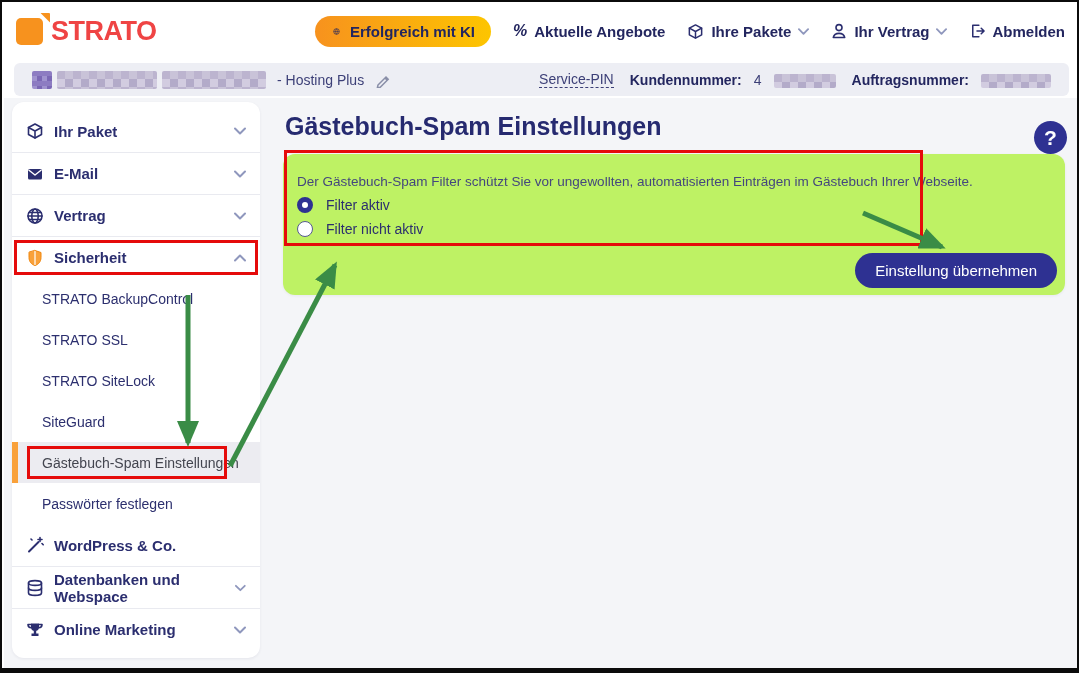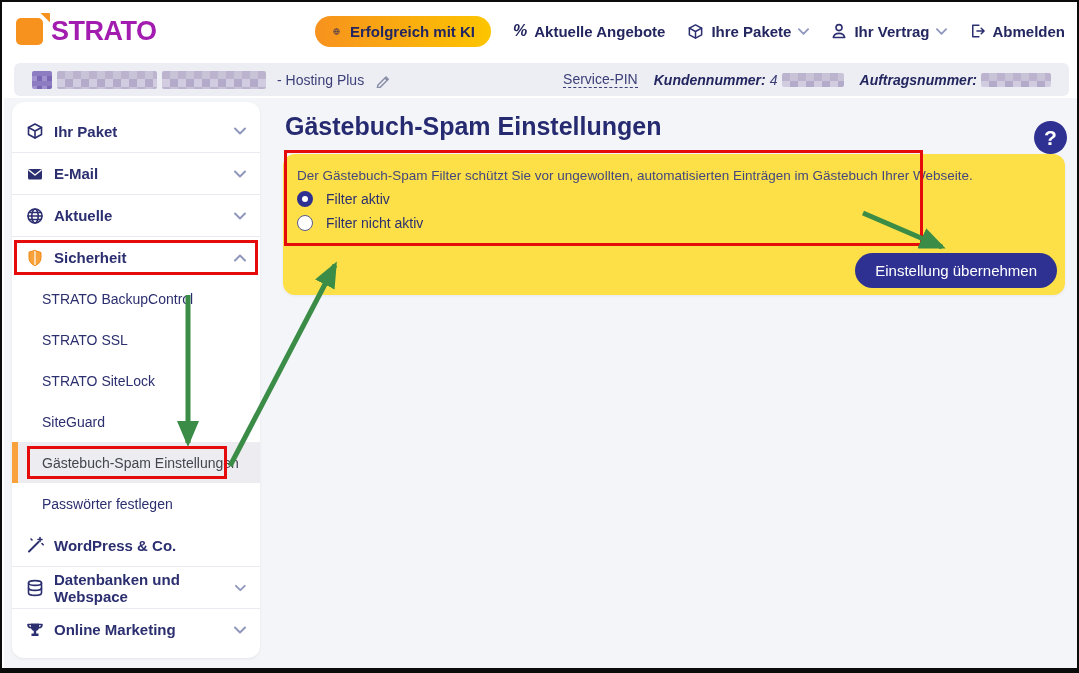--- a/index.html
+++ b/index.html
@@ -7,21 +7,21 @@
   .page { position:relative; width:1079px; height:673px; background:#fff;
           border:2px solid #0b0b0b; border-bottom:5px solid #0b0b0b; overflow:hidden; }
 
   
   .header { position:absolute; left:2px; top:0; width:1073px; height:58px; background:#fff;
             display:flex; align-items:center; padding:0 12px 0 12px; }
   .logo { display:flex; align-items:center; gap:8px; }
   .logo-mark { position:relative; width:27px; height:27px; background:#f7921e; border-radius:5px; }
   .logo-mark::after { content:""; position:absolute; right:-7px; top:-5px; width:10px; height:10px;
             background:#f7921e; clip-path:polygon(0 0,100% 0,100% 100%); border-radius:1px; }
-  .logo-text { font-size:27px; font-weight:800; color:#a21caf; letter-spacing:-0.5px; }
+  .logo-text { font-size:27px; font-weight:800; color:#ef4444; letter-spacing:-0.5px; }
   .nav { margin-left:auto; display:flex; align-items:center; gap:22px; }
   .ki-pill { display:flex; align-items:center; gap:8px; height:31px; padding:0 16px; border-radius:17px;
             background:linear-gradient(90deg,#f7921e 0%,#fdc500 100%);
             color:#23265f; font-size:15px; font-weight:700; cursor:pointer; }
   .nav-item { display:flex; align-items:center; gap:7px; color:#23265f; font-size:15px; font-weight:700; cursor:pointer; }
   .pct { font-size:16px; font-weight:800; font-style:italic; }
   .chev { width:11px; height:7px; }
   .chev polyline, .chevron-svg polyline { fill:none; stroke:#8f97bd; stroke-width:2; stroke-linecap:round; stroke-linejoin:round; }
 
   
@@ -29,21 +29,21 @@
             border-radius:6px; display:flex; align-items:center; padding:0 18px; font-size:14px; color:#3c3f77; }
   .pix { height:18px; border-radius:2px;
             background:conic-gradient(#c9c3d8 25%,#b3abc9 0 50%,#d2cce0 0 75%,#bcb4cf 0) 0 0 / 16px 16px; }
   .pix.purple { width:20px; background:conic-gradient(#8d7cc2 25%,#7b68b5 0 50%,#a093cf 0 75%,#8d7cc2 0) 0 0 / 10px 10px; }
   .account-left { display:flex; align-items:center; gap:5px; }
   .pencil-icon { width:16px; height:16px; margin-left:6px; }
   .pencil-icon path { stroke:#8a8fa8; stroke-width:1.5; fill:none; }
   .account-right { margin-left:auto; display:flex; align-items:center; gap:16px; }
   .service-pin { border-bottom:1px dashed #3c3f77; cursor:pointer; }
   .acct-label { font-weight:700; color:#23265f; }
-  .acct-group { display:flex; align-items:center; gap:4px;font-style:italic; }
+  .acct-group { display:flex; align-items:flex-end; gap:12px; }
 
   
   .lower-bg { position:absolute; left:2px; top:96px; width:1075px; height:572px; background:#f4f5f8; }
 
   
   .sidebar { position:absolute; left:10px; top:100px; width:248px; height:556px; background:#fff;
             border-radius:12px; box-shadow:0 1px 3px rgba(40,40,90,.07); padding-top:8px; }
   .side-row { position:relative; display:flex; align-items:center; height:42px; padding:0 14px;
             color:#2b2e6f; font-size:15px; font-weight:700; cursor:pointer; }
   .side-row + .side-row { border-top:1px solid #e9eaf0; }
@@ -62,22 +62,22 @@
   .red-frame { position:absolute; border:3px solid #e50b0b; pointer-events:none; z-index:6; }
   .frame-sich { left:2px; right:2px; top:3px; bottom:3px; }
   .frame-gb { left:9px; right:33px; top:4px; bottom:4px; }
   .frame-content { position:absolute; left:1px; top:-4px; width:639px; height:96px; }
 
   
   .page-title { position:absolute; left:283px; top:110px; font-size:25px; font-weight:800; color:#262a70; }
   .help-circle { position:absolute; left:1032px; top:119px; width:33px; height:33px; border-radius:50%;
             background:#2e3192; color:#fff; font-size:21px; font-weight:800; display:flex;
             align-items:center; justify-content:center; cursor:pointer; z-index:4; }
-  .card { position:absolute; left:281px; top:152px; width:782px; height:141px; background:#fde047;
-            border-radius:12px; box-shadow:0 1px 3px rgba(40,40,90,.06); padding:14px 14px; }
+  .card { position:absolute; left:281px; top:152px; width:782px; height:141px; background:#bef264;
+            border-radius:12px; box-shadow:0 1px 3px rgba(40,40,90,.06); padding:20px 14px; }
   .desc { font-size:13.5px; color:#44477d; }
   .radio-row { display:flex; align-items:flex-start; gap:13px; margin-top:8px; cursor:pointer; }
   .radio { width:16px; height:16px; border-radius:50%; background:#fff; flex:0 0 auto; }
   .radio.on { border:5px solid #2e3192; }
   .radio.off { border:1.5px solid #565a8f; }
   .radio-label { font-size:14px; color:#2c2f6e; }
   .submit-btn { position:absolute; right:8px; bottom:7px; height:35px; padding:0 20px; border:none;
             border-radius:22px; background:#2e3192; color:#fff; font-size:15px; font-weight:400;
             font-family:"Liberation Sans",sans-serif; cursor:pointer; }
 
@@ -189,21 +189,21 @@
           <polyline points="1,1 6,6 11,1"></polyline>
         </svg>
     </div>
 
     <div class="side-row">
       <svg class="icon" viewBox="0 0 18 18">
         <circle cx="9" cy="9" r="7"></circle>
           <ellipse cx="9" cy="9" rx="3.2" ry="7"></ellipse>
           <path d="M2 9 H16 M3 5.5 H15 M3 12.5 H15"></path>
       </svg>
-      <span>Aktuelle</span>
+      <span>Vertrag</span>
       <svg class="chevron-svg" viewBox="0 0 12 7">
           <polyline points="1,1 6,6 11,1"></polyline>
         </svg>
     </div>
 
     <div class="side-row">
       <svg class="icon" viewBox="0 0 18 18">
         <path class="shieldfill" d="M9 1.5 L15 3.5 V8.5 C15 12.6 12.5 15.5 9 16.5 C5.5 15.5 3 12.6 3 8.5 V3.5 Z"></path>
         <path d="M9 2.5 V15.5" style="stroke:#fff;stroke-width:1.2"></path>
       </svg>

